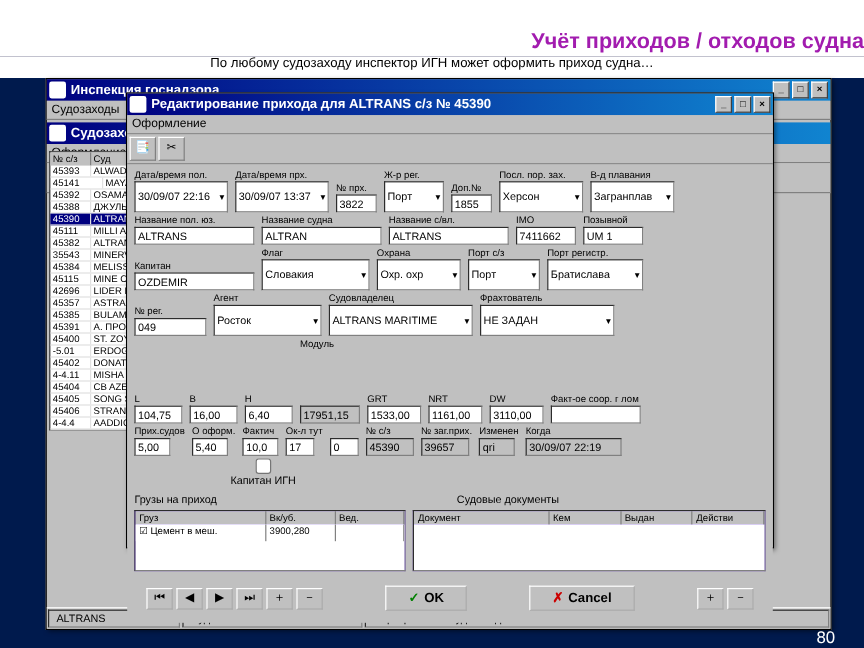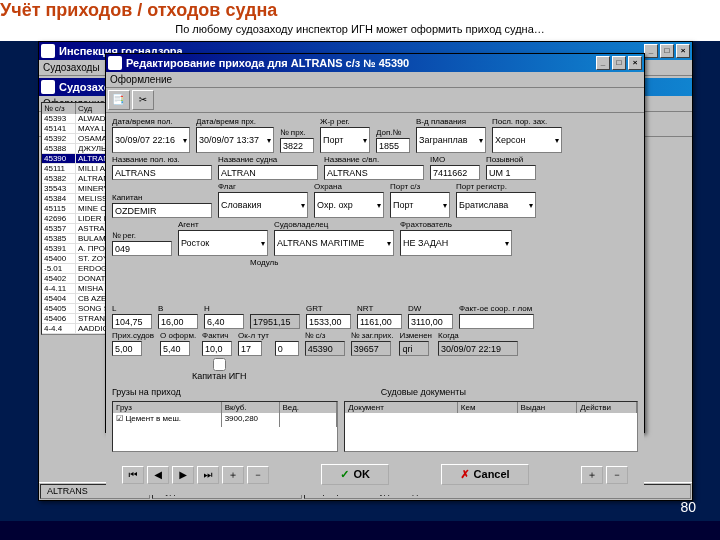--- a/index.html
+++ b/index.html
@@ -1,17 +1,17 @@
 <!DOCTYPE html>
 <html><head>
 <meta charset="utf-8">
 <style>
 * { box-sizing: border-box; margin: 0; padding: 0; }
 body { font-family: "MS Sans Serif", Tahoma, sans-serif; font-size: 10px; background: #000033; width: 720px; height: 540px; overflow: hidden; }
-.slide-title { color: #c2410c; background: #fff; text-align: left; font-weight: bold; font-size: 18px; padding: 0 0 2px; }
+.slide-title { color: #a21caf; background: #fff; text-align: right; font-weight: bold; font-size: 18px; padding: 24px 0 2px; }
 .slide-sub { color: #000; background: #fff; text-align: center; font-size: 11px; padding-bottom: 6px; }
 .desktop { position: relative; background: #001a4d; width: 720px; height: 480px; }
 .win { position: absolute; background: #c0c0c0; border: 1px solid #000; box-shadow: 2px 2px 4px rgba(0,0,0,0.5); }
 .win-parent { left: 38px; top: 0; width: 655px; height: 460px; }
 .titlebar { display: flex; align-items: center; background: linear-gradient(to right, #000080, #1084d0); color: #fff; height: 18px; padding: 0 2px; font-weight: bold; font-size: 11px; }
 .titlebar .icon { width: 14px; height: 14px; background: #fff; margin-right: 4px; border-radius: 2px; }
 .titlebar .spacer { flex: 1; }
 .winbtn { width: 14px; height: 14px; background: #c0c0c0; border: 1px solid #fff; border-right-color: #404040; border-bottom-color: #404040; margin-left: 2px; font-size: 8px; text-align: center; line-height: 12px; font-weight: bold; color: #000; }
 .menubar { background: #c0c0c0; padding: 2px 4px; font-size: 10px; color: #000; border-bottom: 1px solid #808080; }
 .menubar span { margin-right: 12px; }
@@ -91,21 +91,21 @@
       <div class="list-hdr">
         <div style="width:34px">№ с/з</div>
         <div style="flex:1">Суд</div>
       </div>
       <div id="ship-rows">
           <div class="list-row">
             <div style="width:34px">45393</div>
             <div style="flex:1">ALWADI</div>
           </div>
           <div class="list-row">
-            <div style="width:34px">45141</div>
+            <div style="width:44px">45141</div>
             <div style="flex:1">MAYA LANE</div>
           </div>
           <div class="list-row">
             <div style="width:34px">45392</div>
             <div style="flex:1">OSAMA</div>
           </div>
           <div class="list-row">
             <div style="width:34px">45388</div>
             <div style="flex:1">ДЖУЛЬЕТТ</div>
           </div>
@@ -231,29 +231,29 @@
             <label>Ж-р рег.</label>
             <div class="combo" style="width:50px">
               <span>Порт</span>
             </div>
           </div>
         <div class="fld">
             <label>Доп.№</label>
             <input class="inp" style="width: 34px;" value="1855">
           </div>
         <div class="fld">
+            <label>Посл. пор. зах.</label>
+            <div class="combo" style="width:70px">
+              <span>Херсон</span>
+            </div>
+          </div>
+        <div class="fld">
             <label>В-д плавания</label>
             <div class="combo" style="width:70px">
               <span>Загранплав</span>
-            </div>
-          </div>
-        <div class="fld">
-            <label>Посл. пор. зах.</label>
-            <div class="combo" style="width:70px">
-              <span>Херсон</span>
             </div>
           </div>
       </div>
 
       <div class="row">
         <div class="fld">
             <label>Название пол. юз.</label>
             <input class="inp" style="width: 100px;" value="ALTRANS">
           </div>
         <div class="fld">

